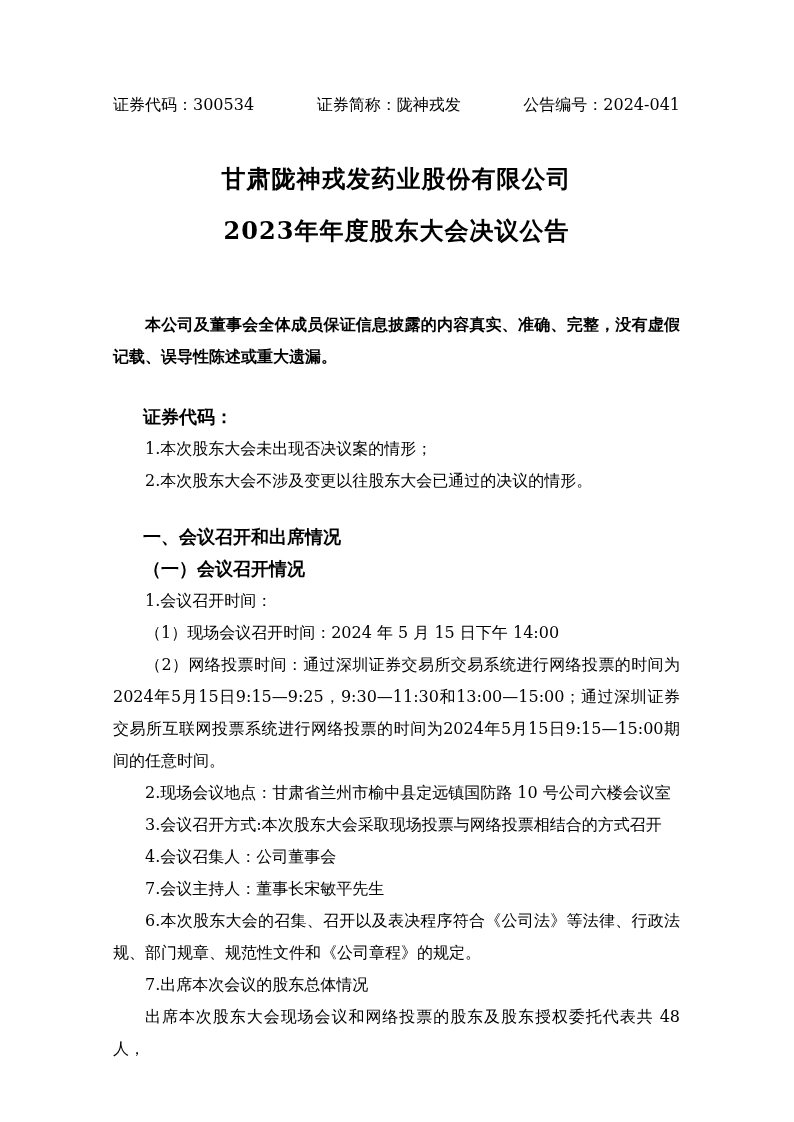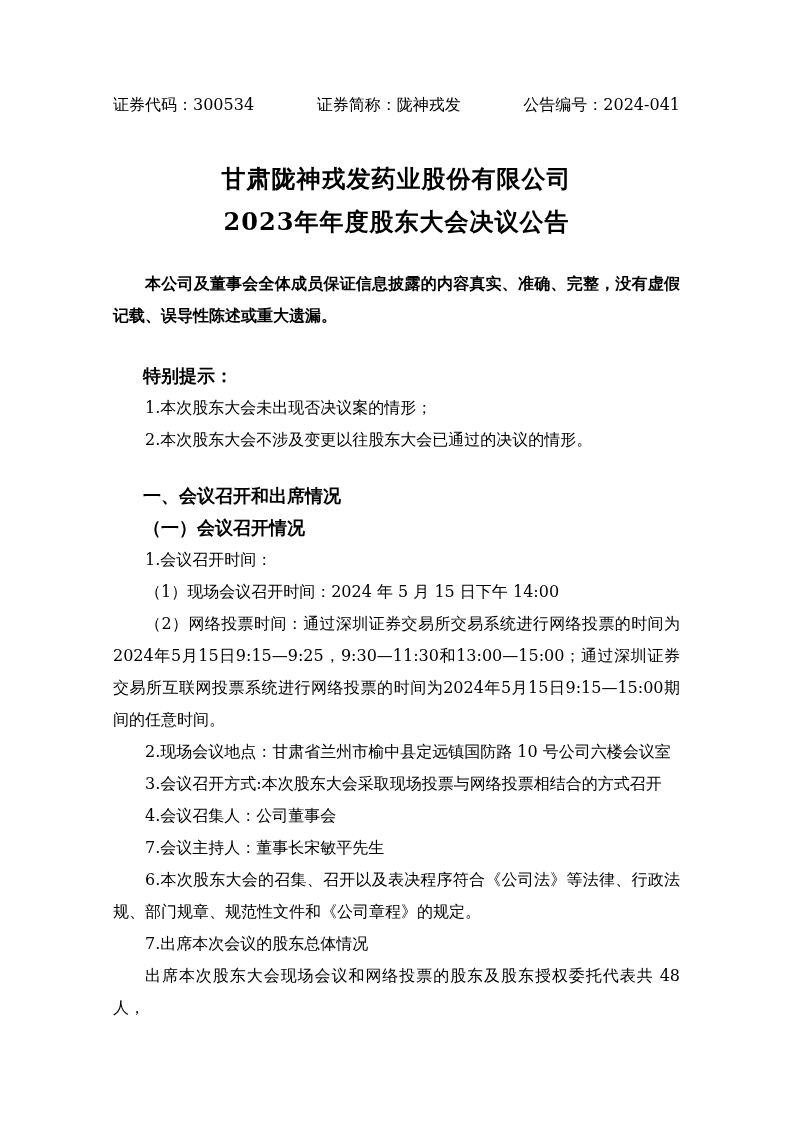--- a/index.html
+++ b/index.html
@@ -25,37 +25,37 @@
     align-items: baseline;
     font-size: 16px;
     line-height: 24px;
     white-space: nowrap;
   }
   .title-block {
     margin-top: 42px;
     text-align: center;
   }
   .doc-title {
-    margin: 3px;
+    margin: 12px;
     font-size: 24px;
     line-height: 40px;
     font-weight: bold;
     font-family: "DejaVu Serif", "Liberation Serif", serif;
     letter-spacing: 1px;
   }
   .p {
     margin: 0;
     font-size: 16px;
     line-height: 32px;
     text-indent: 2em;
     text-align: justify;
   }
   .p-disclaimer {
     font-weight: bold;
-    margin-top: 26px;
+    margin-top: 58px;
   }
   .h {
     margin: 0;
     font-size: 18px;
     line-height: 32px;
     text-indent: 30px;
     font-weight: bold;
     font-family: "DejaVu Sans", "Liberation Sans", sans-serif;
     text-align: left;
   }
@@ -73,21 +73,21 @@
     <span>公告编号：2024-041</span>
   </div>
 
   <div class="title-block">
     <h1 class="doc-title">甘肃陇神戎发药业股份有限公司</h1>
     <h1 class="doc-title">2023年年度股东大会决议公告</h1>
   </div>
 
   <p class="p p-disclaimer">本公司及董事会全体成员保证信息披露的内容真实、准确、完整，没有虚假记载、误导性陈述或重大遗漏。</p>
 
-  <p class="h mt-notice">特别提示：</p>
+  <p class="h mt-notice">证券代码：</p>
   <p class="p">1.本次股东大会未出现否决议案的情形；</p>
   <p class="p">2.本次股东大会不涉及变更以往股东大会已通过的决议的情形。</p>
 
   <p class="h mt-section">一、会议召开和出席情况</p>
   <p class="h">（一）会议召开情况</p>
 
   <p class="p">1.会议召开时间：</p>
   <p class="p">（1）现场会议召开时间：2024 年 5 月 15 日下午 14:00</p>
   <p class="p">（2）网络投票时间：通过深圳证券交易所交易系统进行网络投票的时间为2024年5月15日9:15—9:25，9:30—11:30和13:00—15:00；通过深圳证券交易所互联网投票系统进行网络投票的时间为2024年5月15日9:15—15:00期间的任意时间。</p>
   <p class="p">2.现场会议地点：甘肃省兰州市榆中县定远镇国防路 10 号公司六楼会议室</p>

